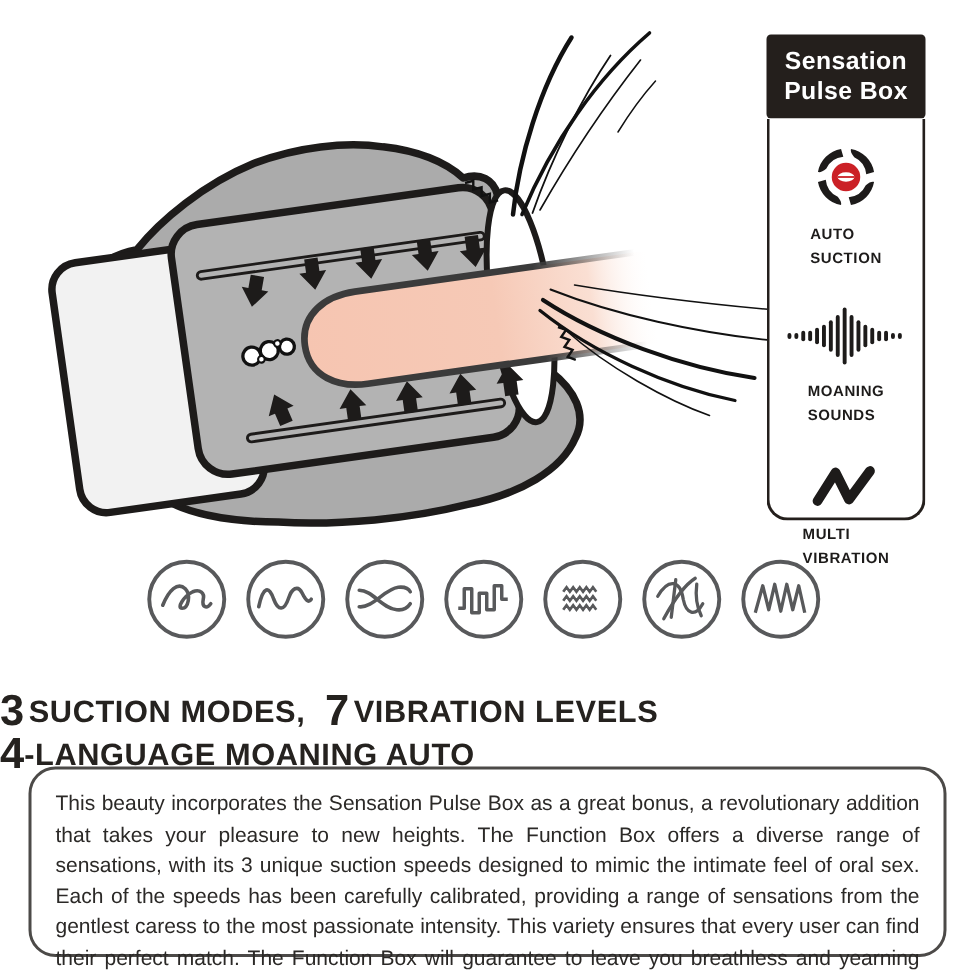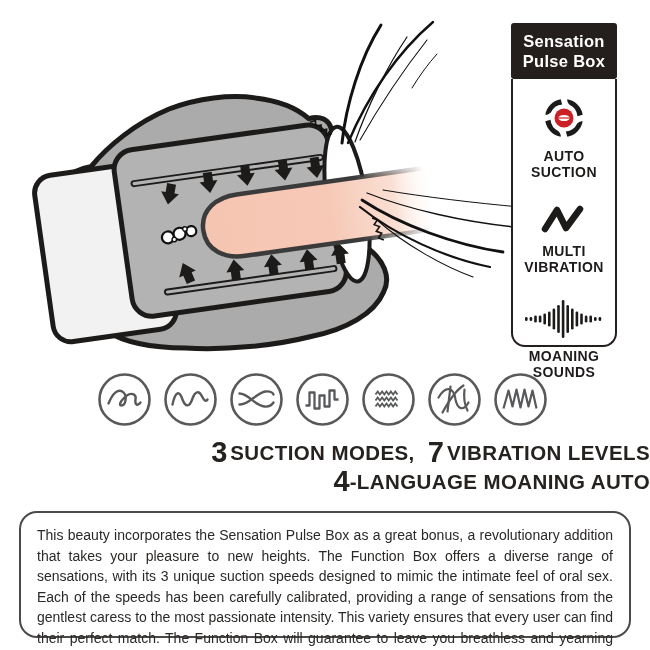--- a/index.html
+++ b/index.html
@@ -17,30 +17,30 @@
     display:flex;align-items:center;justify-content:center;text-align:center;
     font-weight:bold;font-size:16.5px;line-height:20px;letter-spacing:.3px;white-space:pre-line;
   }
   .panel-body{
     box-sizing:border-box;background:#fff;border:2px solid #241f1c;border-top:none;
     border-radius:0 0 14px 14px;height:268px;
     display:flex;flex-direction:column;align-items:center;padding-top:15px;gap:21px;
   }
   .feature{display:flex;flex-direction:column;align-items:center;}
   .feature-label{
-    margin-top:7px;font-size:14px;line-height:15.5px;font-weight:bold;
-    letter-spacing:.4px;text-align:center;white-space:pre-line;color:#1d1b1a;
+    margin-top:7px;font-size:10px;line-height:15.5px;font-weight:bold;
+    letter-spacing:.4px;text-align:left;white-space:pre-line;color:#1d1b1a;
   }
 
   
   .modes{position:absolute;left:97px;top:372px;display:flex;gap:11px;}
   .mode-circle{width:55px;height:55px;}
 
   
-  .headline{position:absolute;left:0;top:438px;width:650px;text-align:right;
+  .headline{position:absolute;left:0;top:460px;width:650px;text-align:left;
     font-weight:bold;color:#25221f;}
   .headline .hl-line{font-size:20.5px;letter-spacing:.4px;line-height:29px;}
   .headline .hl-num{font-size:29px;vertical-align:-2px;letter-spacing:0;margin-right:3px;}
   .headline .hl-num.mid{margin-left:7px;}
 
   
   .desc-box{
     position:absolute;left:19px;top:511px;width:612px;height:127px;box-sizing:border-box;
     border:2px solid #4c4a48;border-radius:18px;background:#fff;
     padding:12px 16px 0 16px;
@@ -163,28 +163,20 @@
             <path transform="rotate(90)" d="M 3.3,-18.7 A 19 19 0 0 1 18.7,-3.3 L 13.5,-1.8 A 14 14 0 0 0 5.5,-13.2 C 3.6,-15.5 2.9,-17.2 3.3,-18.7 Z"></path>
             <path transform="rotate(180)" d="M 3.3,-18.7 A 19 19 0 0 1 18.7,-3.3 L 13.5,-1.8 A 14 14 0 0 0 5.5,-13.2 C 3.6,-15.5 2.9,-17.2 3.3,-18.7 Z"></path>
             <path transform="rotate(270)" d="M 3.3,-18.7 A 19 19 0 0 1 18.7,-3.3 L 13.5,-1.8 A 14 14 0 0 0 5.5,-13.2 C 3.6,-15.5 2.9,-17.2 3.3,-18.7 Z"></path>
           </g>
           <circle cx="0" cy="0" r="9.5" fill="#cb2026"></circle>
           <ellipse cx="0" cy="0" rx="5.6" ry="3.1" fill="#ffffff"></ellipse>
           <path d="M -5.6,0 L 5.6,0" stroke="#cb2026" stroke-width="1.2"></path>
         </svg>
         <div class="feature-label">AUTO
 SUCTION</div>
-      </div>
-
-      <div class="feature">
-        <svg width="52" height="36" viewBox="0 0 52 36">
-          <path d="M 7,28 L 19,9 L 28,27 L 42,8" fill="none" stroke="#1d1b1a" stroke-width="6.5" stroke-linecap="round" stroke-linejoin="round"></path>
-        </svg>
-        <div class="feature-label">MULTI
-VIBRATION</div>
       </div>
 
       <div class="feature">
         <svg width="80" height="46" viewBox="0 0 80 46">
           <g fill="#1d1b1a">
             <rect x="1" y="21" width="2.6" height="4" rx="1.3"></rect>
             <rect x="5.6" y="21" width="2.6" height="4" rx="1.3"></rect>
             <rect x="10.2" y="19.5" width="2.6" height="7" rx="1.3"></rect>
             <rect x="14.8" y="19.5" width="2.6" height="7" rx="1.3"></rect>
             <rect x="19.4" y="17.5" width="2.6" height="11" rx="1.3"></rect>
@@ -199,20 +191,28 @@
             <rect x="60.8" y="19.5" width="2.6" height="7" rx="1.3"></rect>
             <rect x="65.4" y="19.5" width="2.6" height="7" rx="1.3"></rect>
             <rect x="70" y="21" width="2.6" height="4" rx="1.3"></rect>
             <rect x="74.6" y="21" width="2.6" height="4" rx="1.3"></rect>
           </g>
         </svg>
         <div class="feature-label">MOANING
 SOUNDS</div>
       </div>
 
+      <div class="feature">
+        <svg width="52" height="36" viewBox="0 0 52 36">
+          <path d="M 7,28 L 19,9 L 28,27 L 42,8" fill="none" stroke="#1d1b1a" stroke-width="6.5" stroke-linecap="round" stroke-linejoin="round"></path>
+        </svg>
+        <div class="feature-label">MULTI
+VIBRATION</div>
+      </div>
+
     </div>
   </div>
 
   <div class="modes">
     <svg class="mode-circle" viewBox="-27.5 -27.5 55 55">
       <circle r="25" fill="none" stroke="#58595b" stroke-width="2.6"></circle>
       <path d="M -16,4 C -12,-6 -6,-12 -1,-7 C 3,-3 1,6 -3,6 C -7,6 -2,-2 4,-5 C 9,-7 12,-4 11,0 C 10,5 13,7 16,3" fill="none" stroke="#58595b" stroke-width="2.4" stroke-linecap="round"></path>
     </svg>
     <svg class="mode-circle" viewBox="-27.5 -27.5 55 55">
       <circle r="25" fill="none" stroke="#58595b" stroke-width="2.6"></circle>

